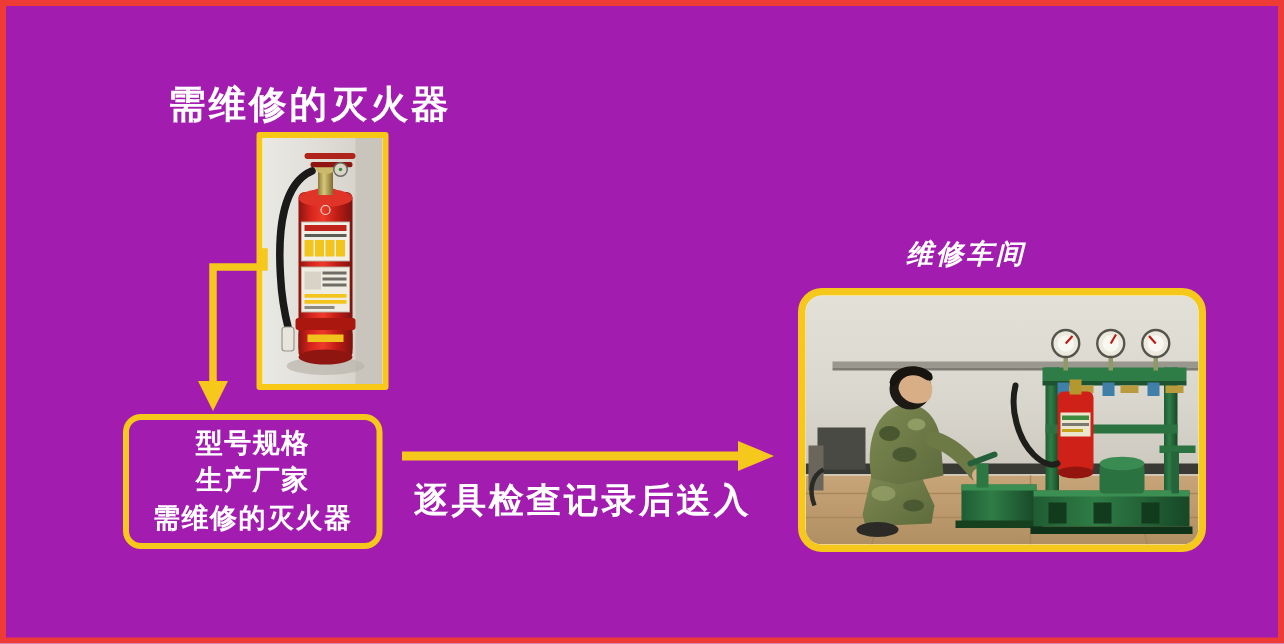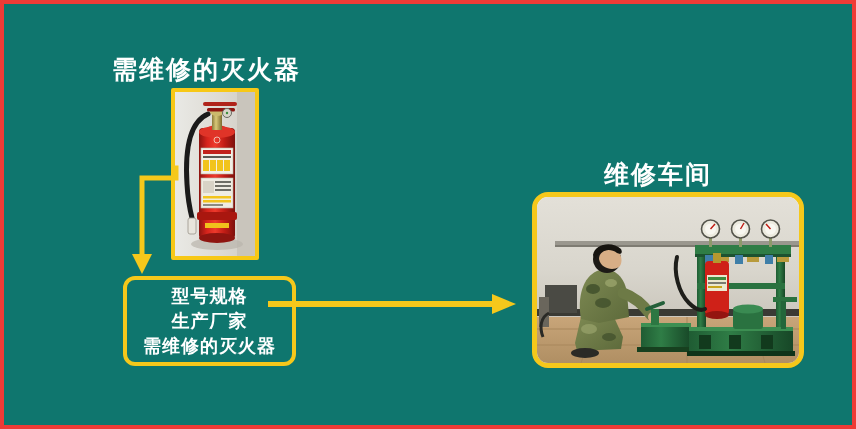--- a/index.html
+++ b/index.html
@@ -9,42 +9,43 @@
   }
   body {
     font-family: "DejaVu Sans", "Liberation Sans", sans-serif;
   }
   #slide {
     position: relative;
     width: 856px;
     height: 429px;
     box-sizing: border-box;
     border: 4px solid #ef3b36;
-    background: #0f766e;
+    background: #a21caf;
     overflow: hidden;
   }
 
   
   .label {
     position: absolute;
     color: #ffffff;
     font-weight: bold;
     letter-spacing: 2px;
     white-space: nowrap;
     line-height: 1.25;
   }
   #title-extinguisher {
     left: 108px;
     top: 50px;
     font-size: 25px;
   }
   #title-workshop {
     left: 600px;
     top: 155px;
-    font-size: 25px;
+    font-size: 18px;
+    font-style: italic;
   }
   #arrow-caption {
     left: 272px;
     top: 316px;
     font-size: 23px;
   }
 
   
   #spec-box {
     position: absolute;
@@ -53,21 +54,20 @@
     width: 173px;
     height: 90px;
     box-sizing: border-box;
     border: 4px solid #f5c81b;
     border-radius: 12px;
     display: flex;
     flex-direction: column;
     align-items: center;
     justify-content: center;
     gap: 1px;
-    margin-left: 41px;
   }
   #spec-box .spec-line {
     color: #ffffff;
     font-weight: bold;
     font-size: 18px;
     letter-spacing: 1px;
     line-height: 1.35;
     white-space: nowrap;
   }
 
@@ -211,20 +211,21 @@
     <div class="spec-line">型号规格</div>
     <div class="spec-line">生产厂家</div>
     <div class="spec-line">需维修的灭火器</div>
   </div>
 
   <svg id="right-arrow" viewBox="0 0 250 24">
     <line x1="2" y1="12" x2="228" y2="12" stroke="#f5c81b" stroke-width="6" stroke-linecap="butt"></line>
     <path d="M226 2 L250 12 L226 22 Z" fill="#f5c81b"></path>
   </svg>
 
+  <div class="label" id="arrow-caption">逐具检查记录后送入</div>
 
   <div class="label" id="title-workshop">维修车间</div>
 
   <div class="photo-frame" id="photo-workshop">
     <svg viewBox="0 0 262 166" preserveAspectRatio="none">
       <defs>
         <linearGradient id="wwall" x1="0" y1="0" x2="0" y2="1">
           <stop offset="0%" stop-color="#e3e0d8"></stop>
           <stop offset="60%" stop-color="#d9d6cd"></stop>
           <stop offset="100%" stop-color="#cbc7bd"></stop>

